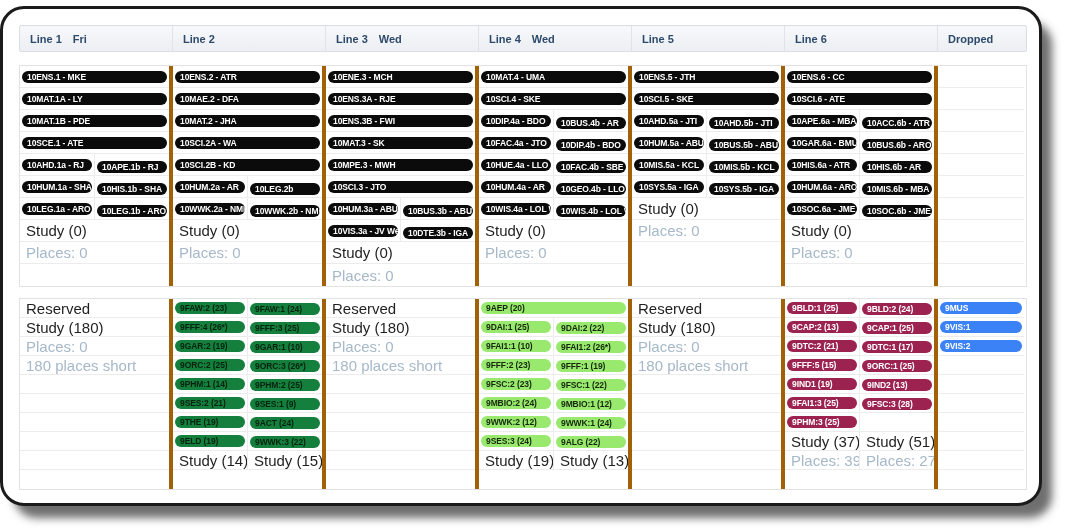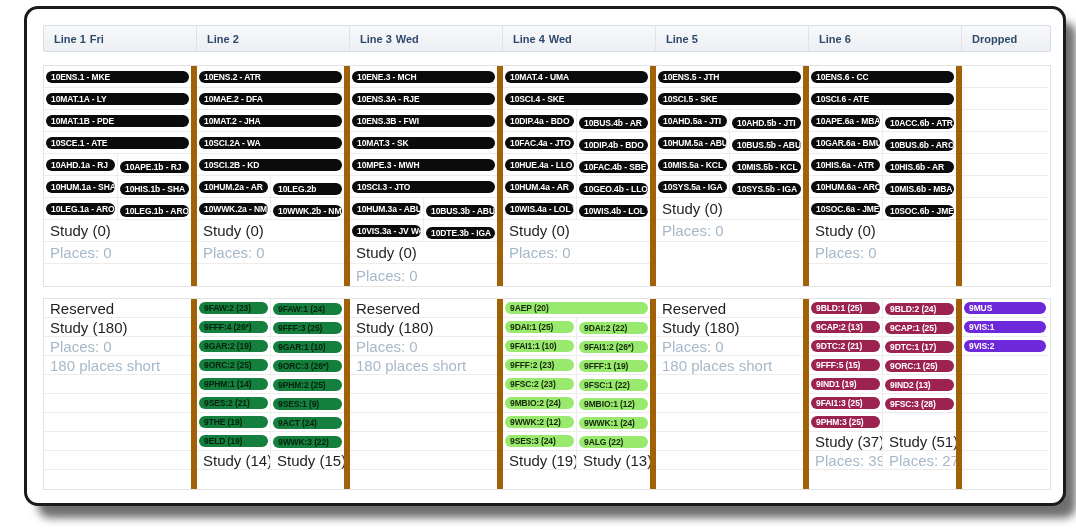--- a/index.html
+++ b/index.html
@@ -5,27 +5,27 @@
   html, body {
     margin: 0;
     width: 1076px;
     height: 529px;
     background: #ffffff;
     overflow: hidden;
     font-family: "Liberation Sans", sans-serif;
   }
   .frame {
     position: absolute;
-    left: 24px;
+    left: 0;
     top: 6px;
     width: 1036px;
     height: 494px;
     background: #ffffff;
     border: 3px solid #1b1b1b;
-    border-radius: 14px;
+    border-radius: 24px;
     box-shadow: 12px 14px 8px -2px rgba(75,75,75,0.8);
     box-sizing: content-box;
   }
   .content {
     padding: 16px 12px 0 16px;
   }
   
   .header {
     display: flex;
     width: 1008px;
@@ -43,34 +43,34 @@
     align-items: center;
     padding-left: 10px;
     font-size: 11px;
     font-weight: 700;
     color: #2e4a6b;
     border-right: 1px solid #dfe3e9;
     overflow: hidden;
     white-space: nowrap;
   }
   .hcell:last-child { width: 88px; border-right: none; }
-  .hday { margin-left: 4px; font-weight: 700; }
+  .hday { margin-left: 11px; font-weight: 700; }
   
   .section {
     display: flex;
     width: 1008px;
     border: 1px solid #e2e2e2;
     box-sizing: border-box;
     background: #fff;
   }
   .sec-top { margin-bottom: 11px; }
   .col {
     width: 153px;
     box-sizing: border-box;
-    border-right: 6px solid #a16207;
+    border-right: 4px solid #a16207;
   }
   .col:last-child { border-right: none; width: 86px; }
   .row {
     box-sizing: border-box;
     border-bottom: 1px solid #ececec;
     display: flex;
     align-items: stretch;
   }
   .sec-top .row { height: 22px; }
   .sec-bot .row { height: 19px; }
@@ -96,21 +96,21 @@
     white-space: nowrap;
     overflow: hidden;
     display: flex;
     align-items: center;
     cursor: pointer;
   }
   .pill.black  { background: #0b0b0b; color: #ffffff; }
   .pill.green  { background: #15803d; color: #04220f; }
   .pill.lgreen { background: #98e96e; color: #15280b; }
   .pill.maroon { background: #9c2350; color: #ffffff; }
-  .pill.gray   { background: #6d28d9; color: #ffffff; }
+  .pill.gray   { background: #3b82f6; color: #ffffff; }
   
   .txt {
     font-size: 15px;
     color: #1f1f1f;
     padding-left: 6px;
     white-space: nowrap;
     overflow: hidden;
   }
   .txt.muted { color: #a6b8c9; }
 </style>

